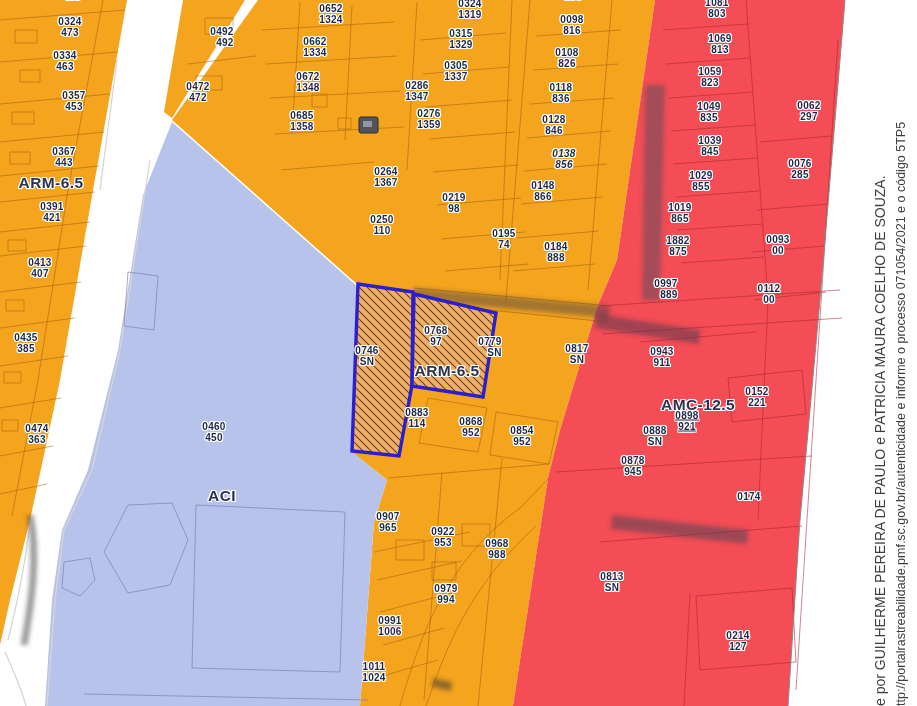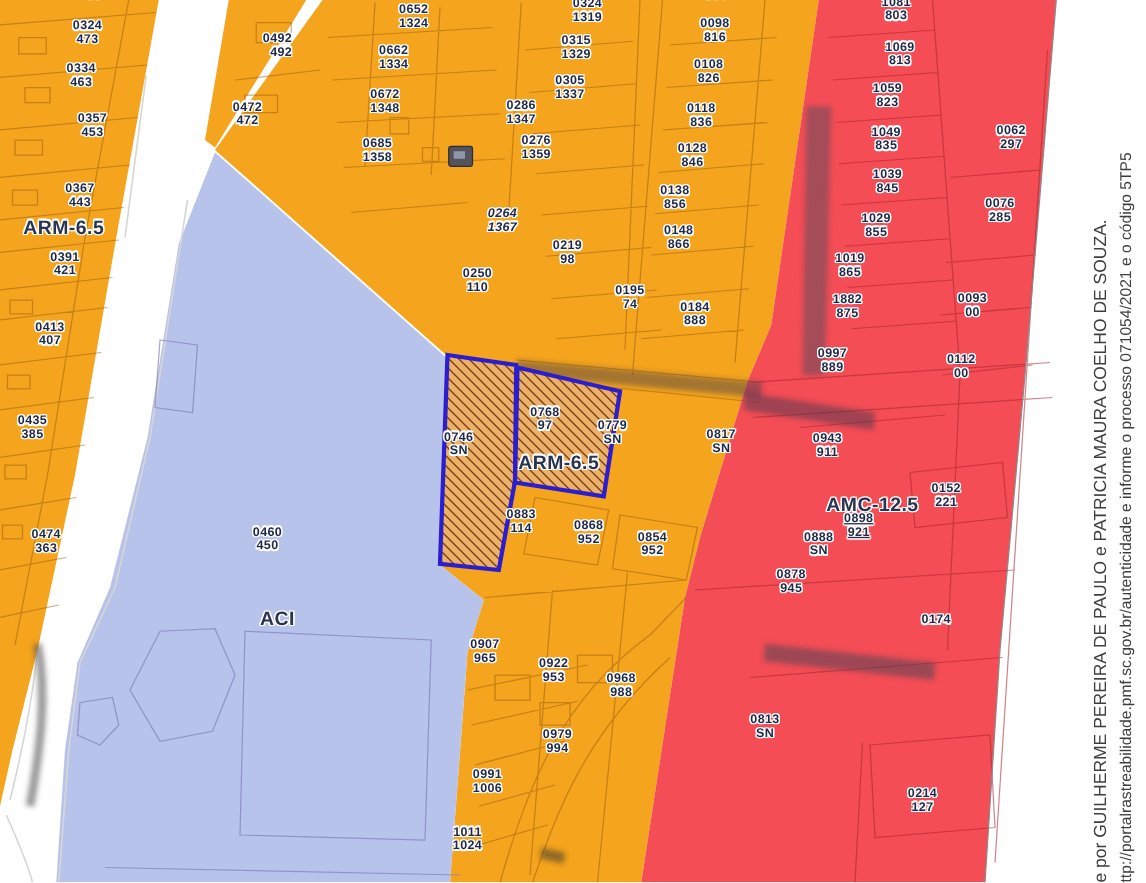--- a/index.html
+++ b/index.html
@@ -161,21 +161,21 @@
         <div>1358</div>
       </div>
       <div class="plabel" style="left: 417px; top: 91px;">
         <div>0286</div>
         <div>1347</div>
       </div>
       <div class="plabel" style="left: 429px; top: 119px;">
         <div>0276</div>
         <div>1359</div>
       </div>
-      <div class="plabel" style="left: 402px; top: 177px; font-style: italic;">
+      <div class="plabel" style="left: 386px; top: 177px;">
         <div>0264</div>
         <div>1367</div>
       </div>
       <div class="plabel" style="left: 382px; top: 225px;">
         <div>0250</div>
         <div>110</div>
       </div>
       <div class="plabel" style="left: 454px; top: 203px;">
         <div>0219</div>
         <div>98</div>
@@ -212,37 +212,37 @@
         <div>826</div>
       </div>
       <div class="plabel" style="left: 561px; top: 93px;">
         <div>0118</div>
         <div>836</div>
       </div>
       <div class="plabel" style="left: 554px; top: 125px;">
         <div>0128</div>
         <div>846</div>
       </div>
-      <div class="plabel" style="left: 540px; top: 159px;">
+      <div class="plabel" style="left: 564px; top: 159px; font-style: italic;">
         <div>0138</div>
         <div>856</div>
       </div>
       <div class="plabel" style="left: 543px; top: 191px;">
         <div>0148</div>
         <div>866</div>
       </div>
       <div class="plabel" style="left: 367px; top: 356px;">
         <div>0746</div>
         <div>SN</div>
       </div>
       <div class="plabel" style="left: 436px; top: 336px;">
         <div>0768</div>
         <div>97</div>
       </div>
-      <div class="plabel" style="left: 490px; top: 347px;">
+      <div class="plabel" style="left: 490px; top: 347px; text-align: right;">
         <div>0779</div>
         <div>SN</div>
       </div>
       <div class="plabel" style="left: 537px; top: 354px; margin-left: 40px;">
         <div>0817</div>
         <div>SN</div>
       </div>
       <div class="plabel" style="left: 417px; top: 418px;">
         <div>0883</div>
         <div>114</div>
@@ -308,21 +308,21 @@
         <div>855</div>
       </div>
       <div class="plabel" style="left: 680px; top: 213px;">
         <div>1019</div>
         <div>865</div>
       </div>
       <div class="plabel" style="left: 678px; top: 246px;">
         <div>1882</div>
         <div>875</div>
       </div>
-      <div class="plabel" style="left: 666px; top: 289px;">
+      <div class="plabel" style="left: 666px; top: 289px; text-align: right;">
         <div>0997</div>
         <div>889</div>
       </div>
       <div class="plabel" style="left: 809px; top: 111px;">
         <div>0062</div>
         <div>297</div>
       </div>
       <div class="plabel" style="left: 800px; top: 169px;">
         <div>0076</div>
         <div>285</div>

